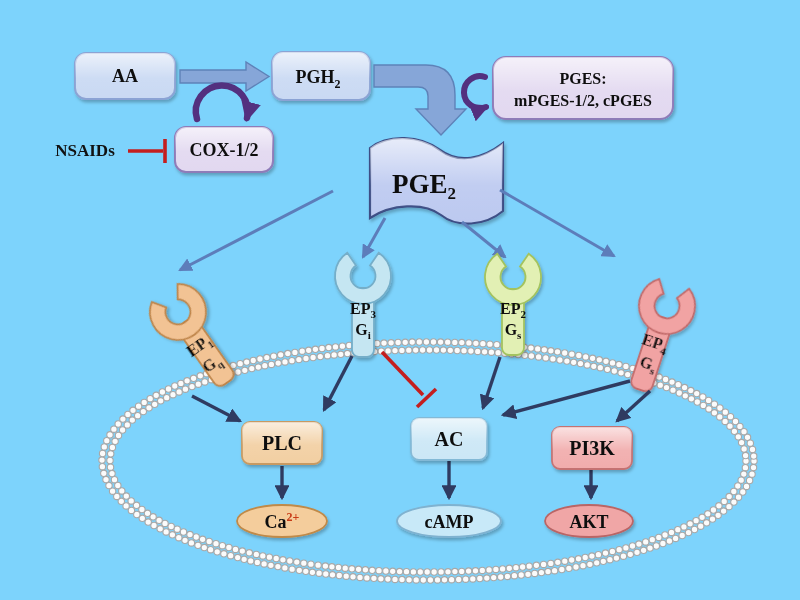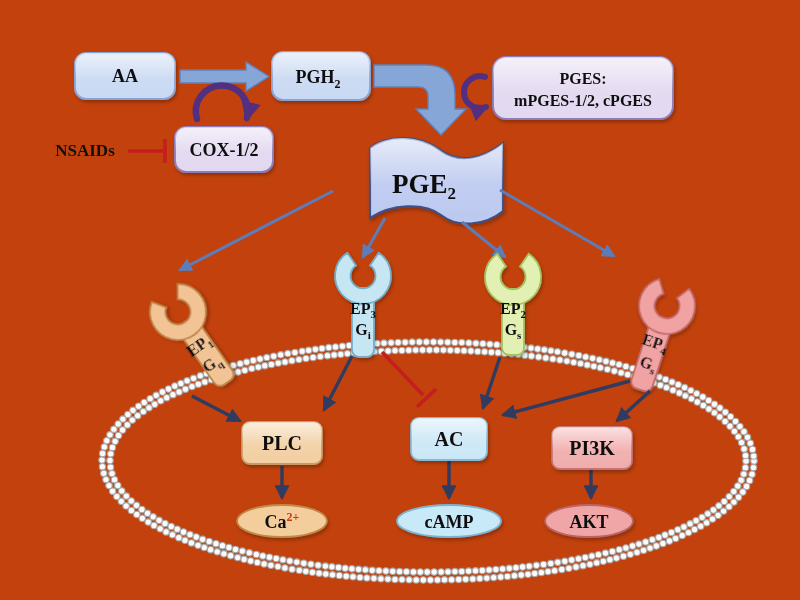--- a/index.html
+++ b/index.html
@@ -1,16 +1,16 @@
 <!DOCTYPE html>
 <html><head>
 <meta charset="utf-8">
 <style>
   html,body{margin:0;padding:0;background:#ffffff;}
-  .stage{position:relative;width:800px;height:600px;background:#c2410c;overflow:hidden;}
+  .stage{position:relative;width:800px;height:600px;background:#7dd3fc;overflow:hidden;}
   svg{display:block;}
   text{font-family:"Liberation Serif","DejaVu Serif",serif;font-weight:bold;fill:#111111;}
   .t18{font-size:18px;} .t17{font-size:17px;} .t16{font-size:16px;}
   .t20{font-size:20px;} .t27{font-size:27px;}
   .sub{font-size:12px;} .subsm{font-size:11px;} .sup{font-size:12px;}
   .mid{text-anchor:middle;}
 </style>
 </head>
 <body>
 

